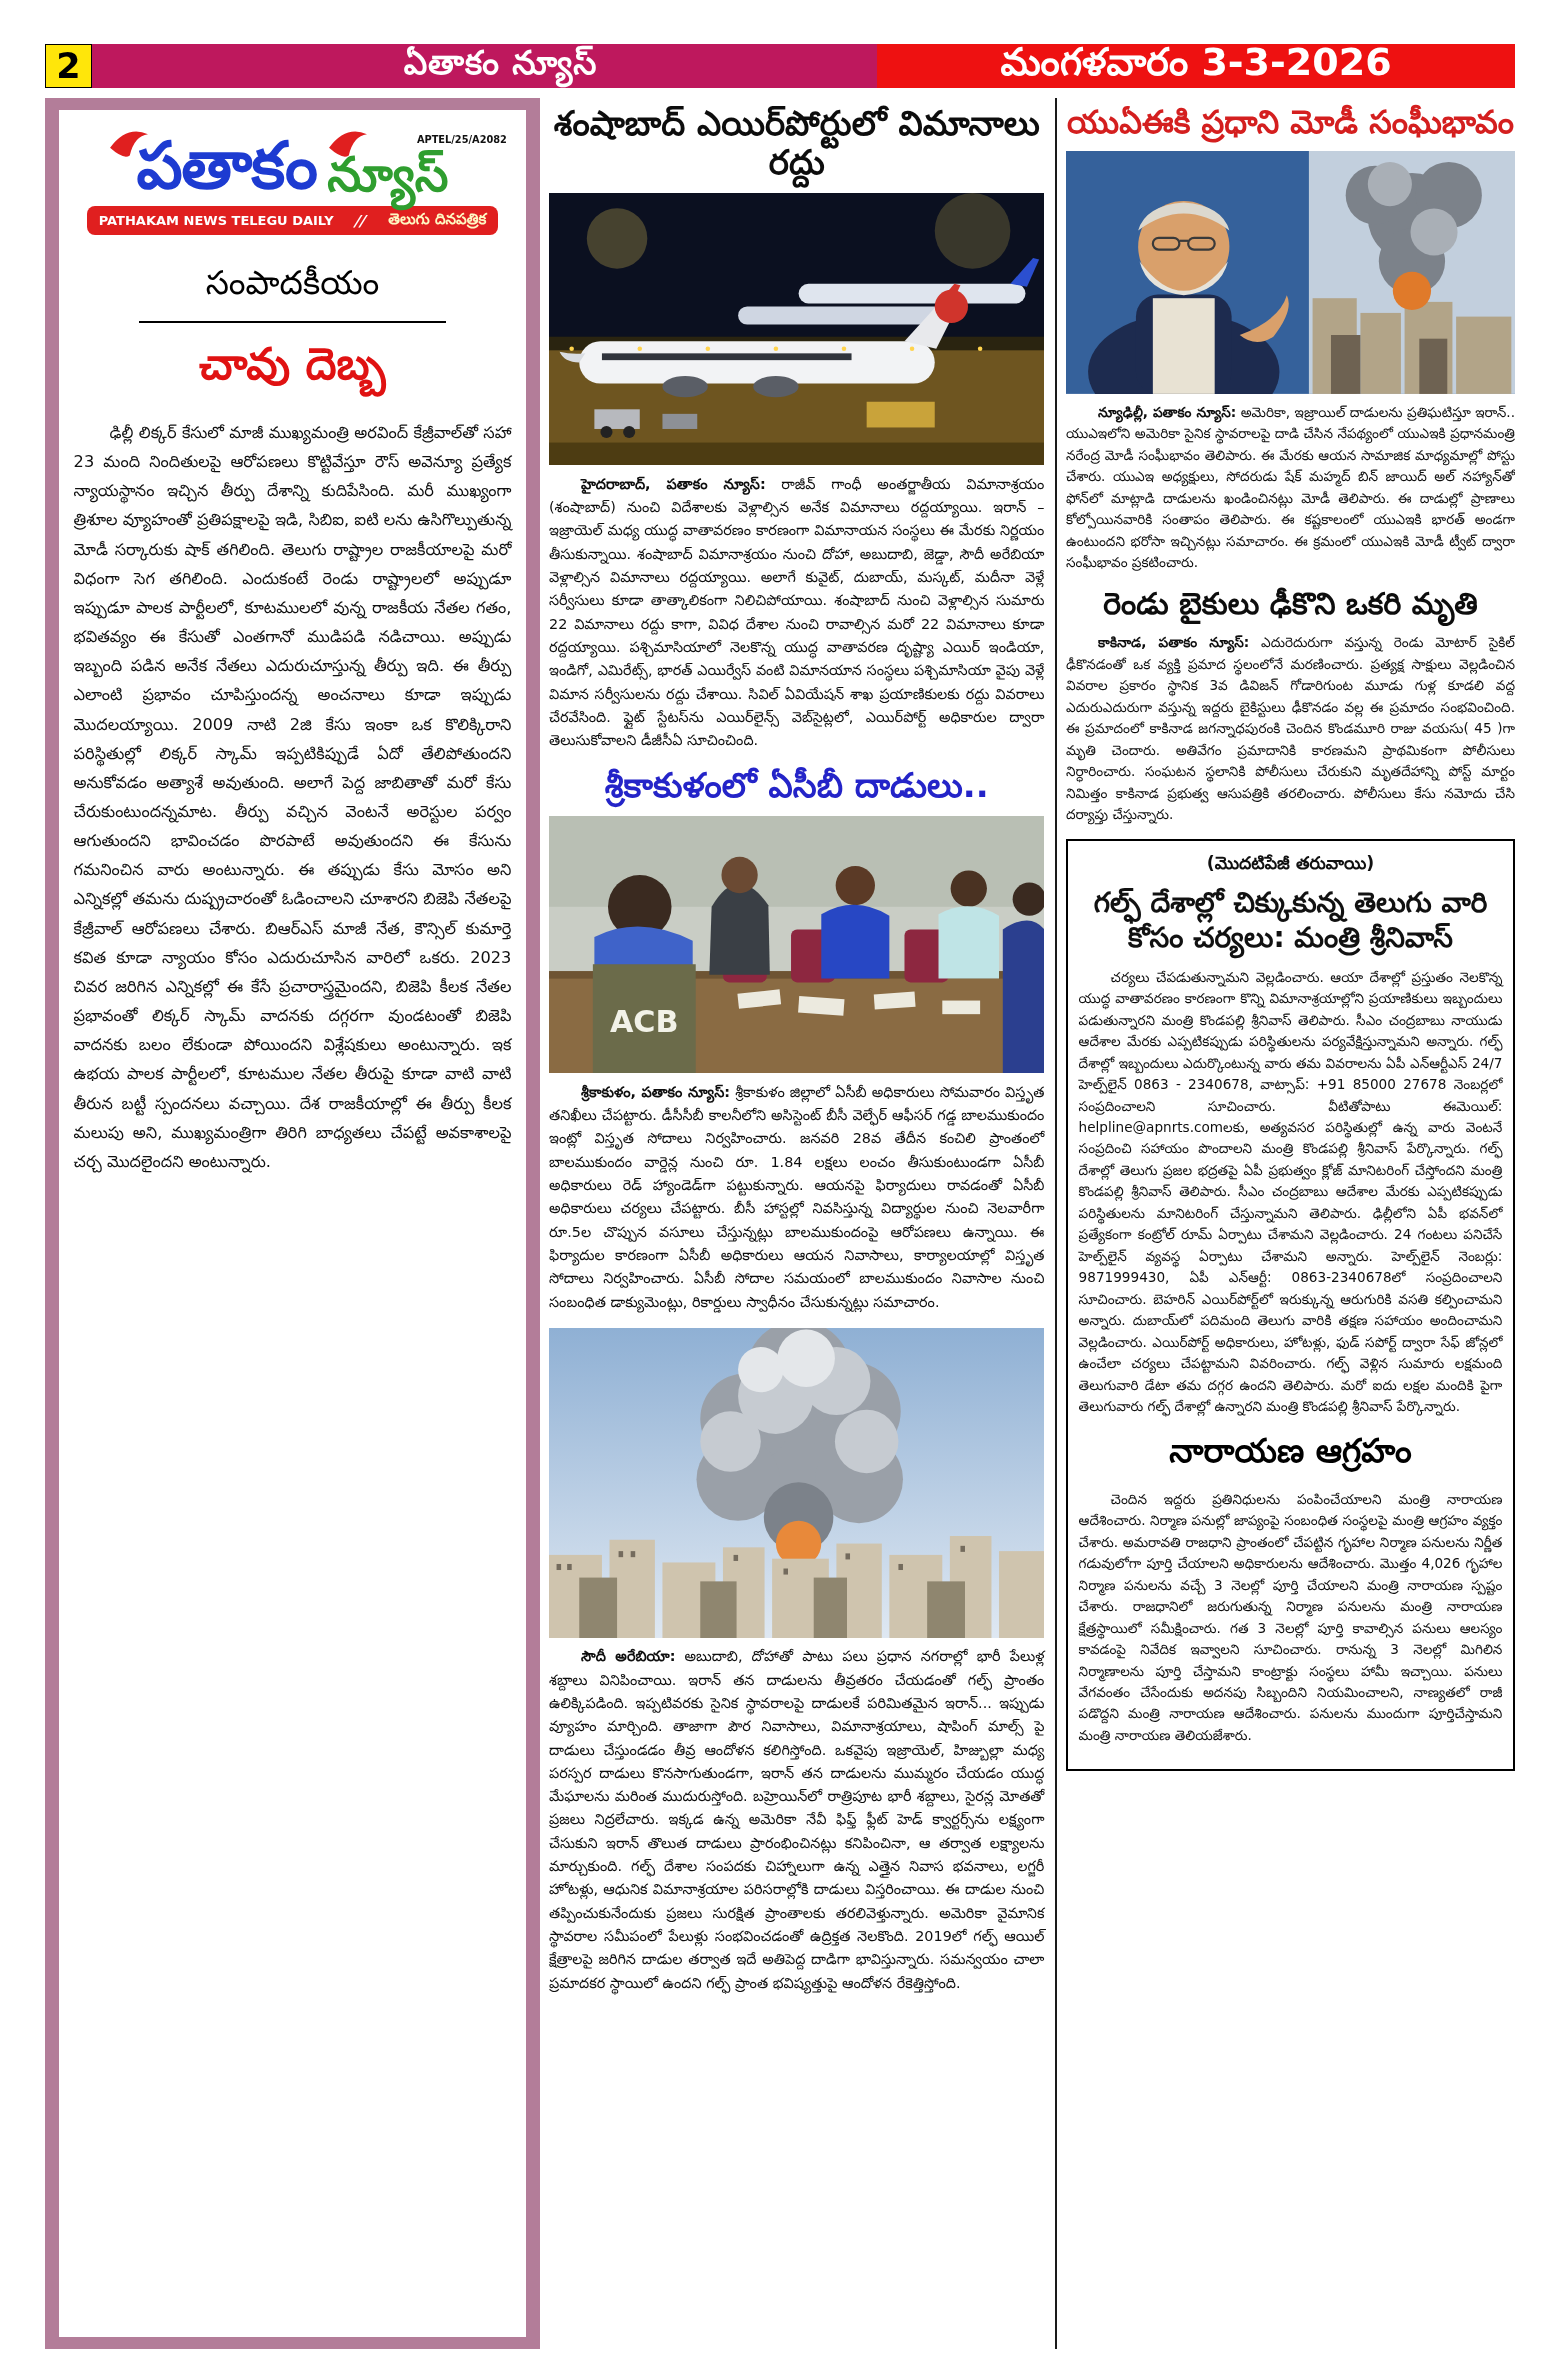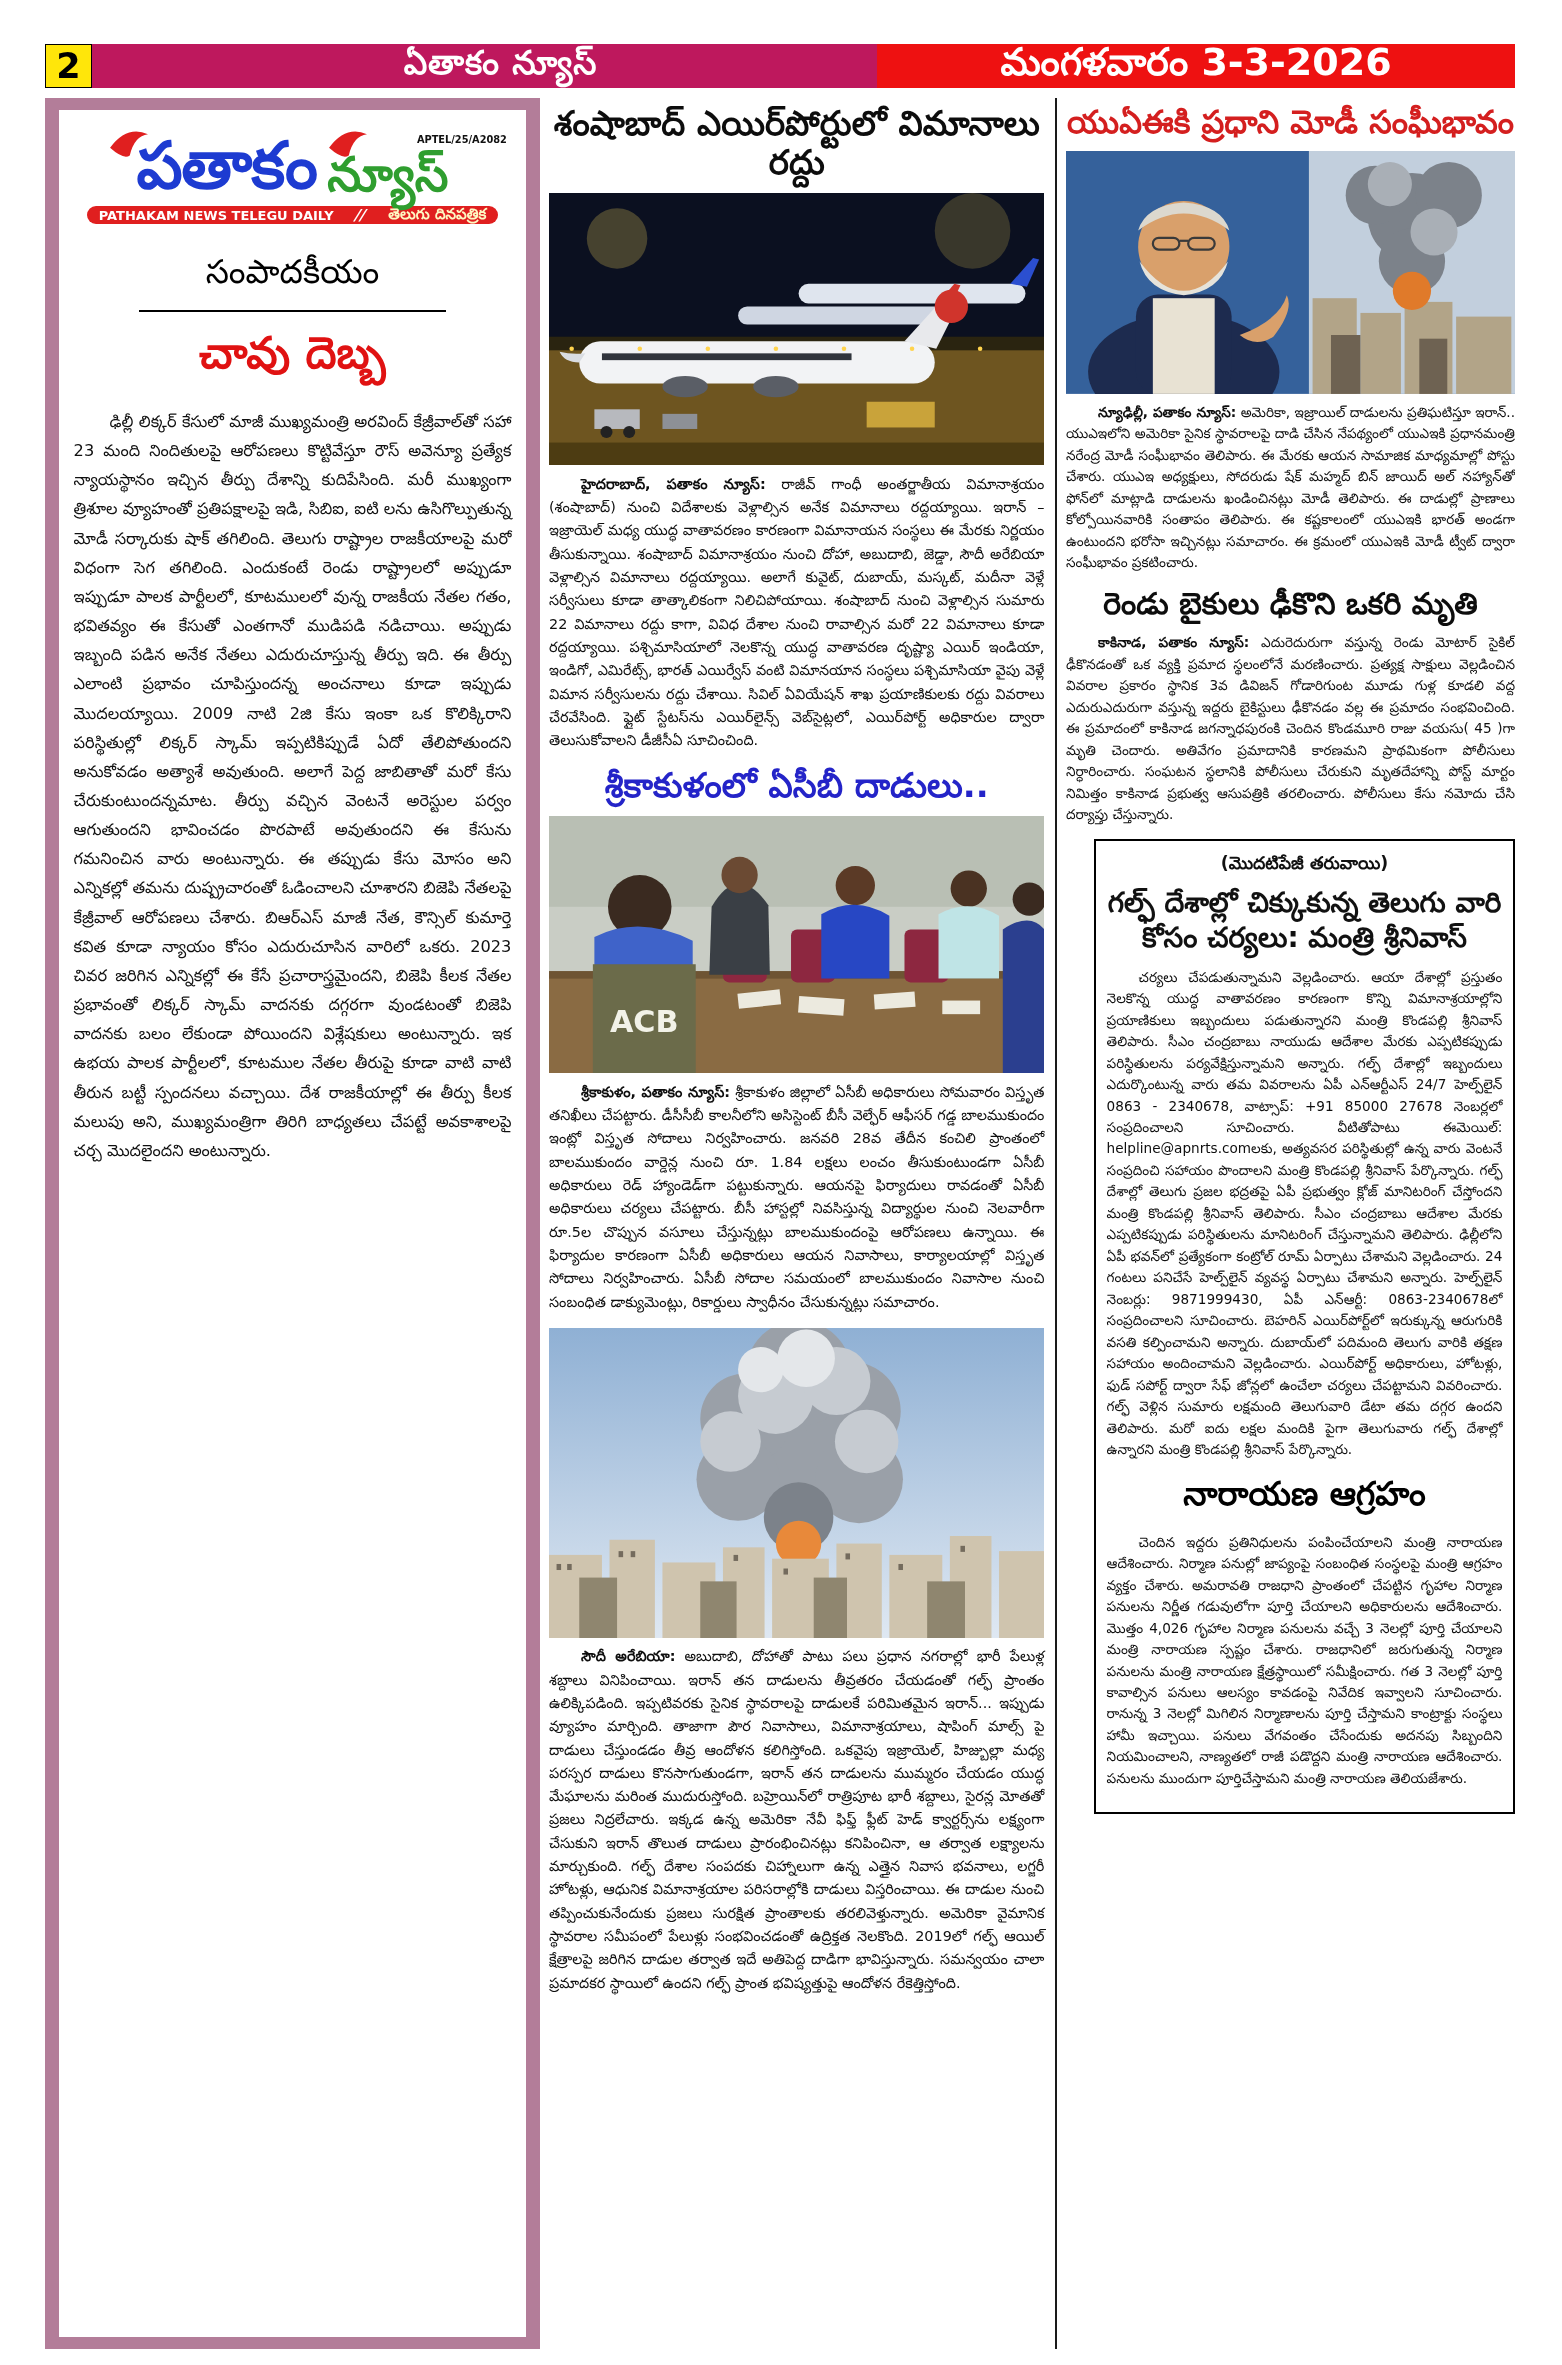--- a/index.html
+++ b/index.html
@@ -21,40 +21,40 @@
   .col-mid{width:508px;border-right:2.3px solid #1a1a1a;padding-right:10.6px;box-sizing:border-box;overflow:hidden;}
   .col-right{flex:1;overflow:hidden;}
   
   .logoblock{position:relative;text-align:center;padding-top:19.7px;}
   .regno{position:absolute;right:4.5px;top:16.6px;font-size:9.8px;font-weight:bold;color:#111;}
   .logoline{display:flex;align-items:flex-end;justify-content:center;gap:10.6px;}
   .logo-blue{color:#1d3bd1;font-size:65px;font-weight:bold;line-height:.9;letter-spacing:-1.5px;}
   .logo-green{color:#2f9e2f;font-size:48px;font-weight:bold;line-height:.9;}
   .birds{position:absolute;left:30px;top:4.5px;}
   .birds2{position:absolute;left:249px;top:4.5px;}
-  .ribbon{margin:10.6px auto 0;background:#e01f1f;border-radius:14px;height:18px;width:94%;
+  .ribbon{margin:10.6px auto 0;background:#e01f1f;border-radius:8px;height:29px;width:94%;
           display:flex;align-items:center;justify-content:space-between;padding:0 12px;box-sizing:border-box;}
   .ribbon .eng{color:#fff;font-size:13px;font-weight:bold;}
   .ribbon .tel{color:#fef9c3;font-size:15px;font-weight:bold;}
   .ribbon .slash{color:#fff;font-size:15px;font-weight:bold;transform:skewX(-18deg);}
   .sectiontitle{text-align:center;font-size:33px;color:#000;margin-top:28px;font-weight:500;}
   .sectionrule{width:70%;border:none;border-top:2.3px solid #000;margin:10.6px auto 15px;}
   .edit-head{text-align:center;color:#e01212;font-size:44px;font-weight:bold;margin:6px 0 18px;}
   .edit-body{font-size:16.2px;line-height:1.8;text-align:justify;color:#101010;}
   .edit-body .ind{display:inline-block;width:36px;}
   
   .art-h1{font-size:34px;font-weight:bold;color:#0d0d0d;text-align:center;line-height:1.15;margin:6px 0 10.6px;}
   .art-h1.red{color:#d41f1f;}
   .art-h1.blue{color:#2424c8;}
   .art-body{font-size:14.4px;line-height:1.62;text-align:justify;color:#0e0e0e;margin:7.6px 0 13.6px;}
   .art-body b{font-weight:bold;}
   .art-body .ind{display:inline-block;width:32px;}
   .photo{width:100%;display:block;margin:3px 0 7.6px;}
   
-  .contbox{border:2.3px solid #000;padding:9px 10.6px;box-sizing:border-box;margin-top:10.6px;margin-left:28px;}
+  .contbox{border:2.3px solid #000;padding:9px 10.6px;box-sizing:border-box;margin-top:10.6px;}
   .contline{text-align:center;font-size:17.4px;font-weight:bold;margin:3px 0 7.6px;}
   .cont-h{text-align:center;font-size:28px;font-weight:bold;line-height:1.25;margin:0 0 12px;}
   .sub-h{text-align:center;font-size:33px;font-weight:bold;margin:13.6px 0 10.6px;color:#000;}
   .small-body{font-size:13.6px;line-height:1.58;}
 </style>
 </head>
 <body>
 
 <div class="page">
 

